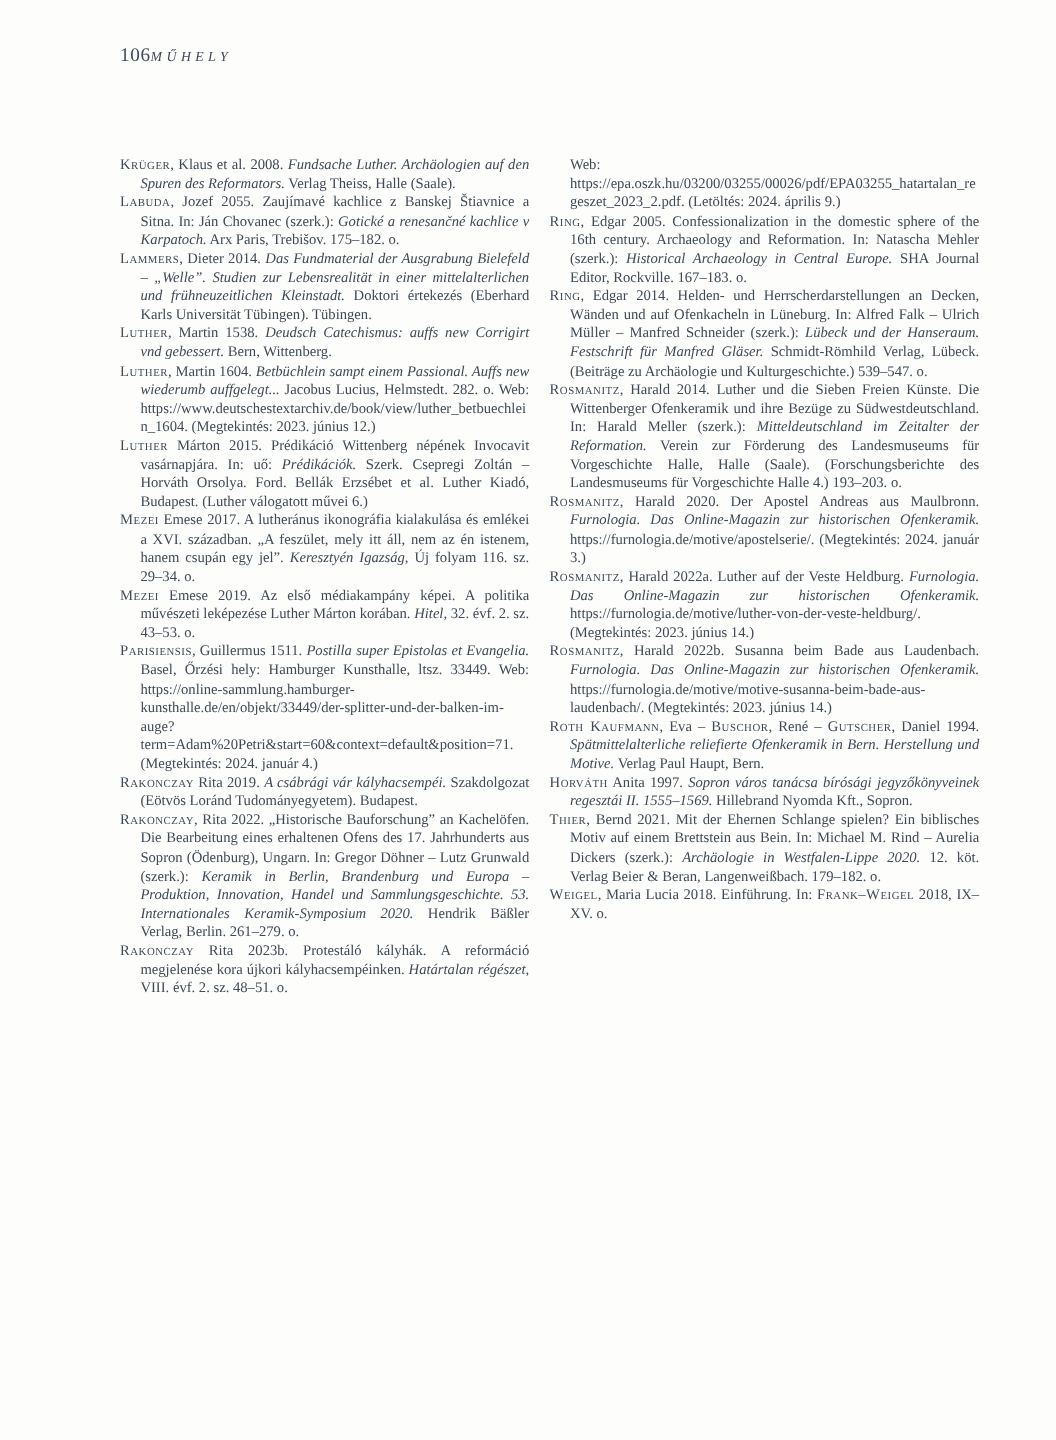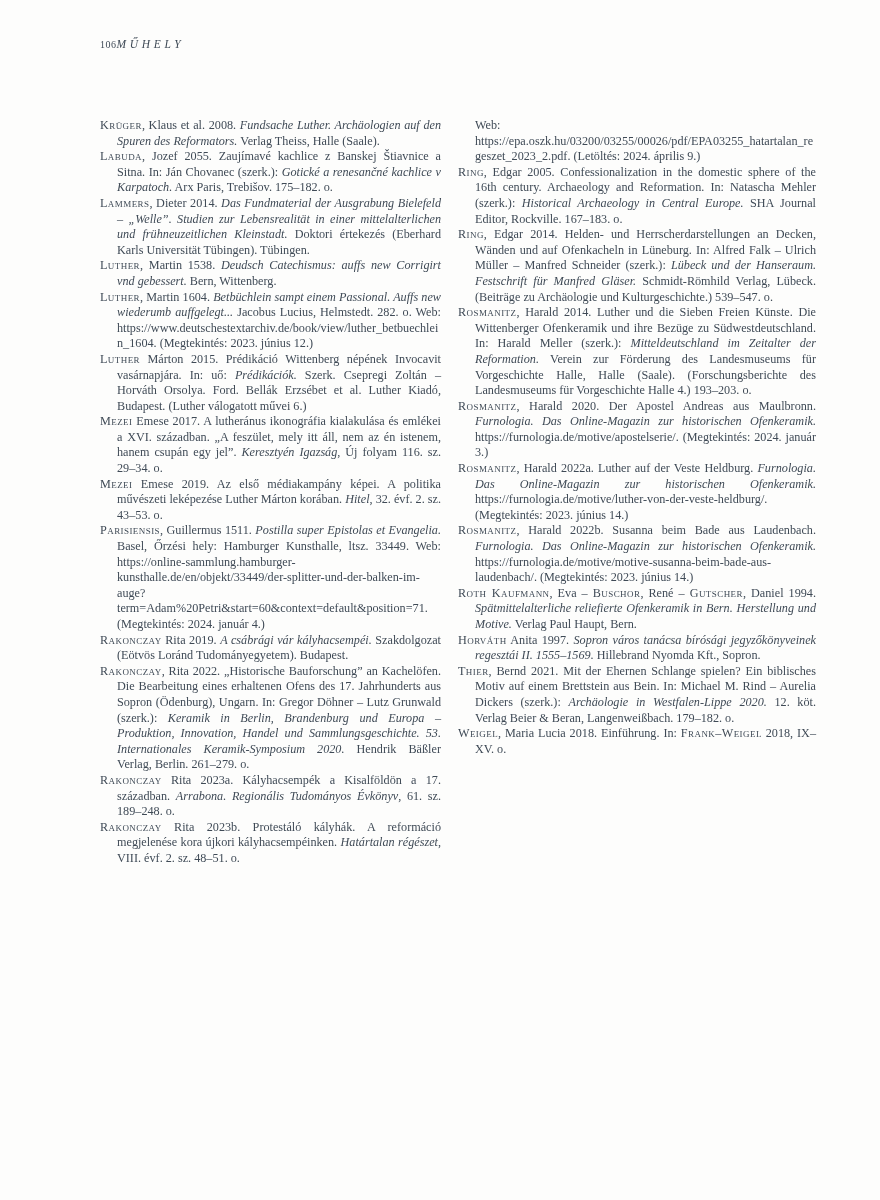--- a/index.html
+++ b/index.html
@@ -18,33 +18,33 @@
     overflow: hidden;
   }
   .page-header {
     position: absolute;
     top: 38px;
     left: 100px;
     display: flex;
     align-items: baseline;
   }
   .page-number {
-    font-size: 10px;
+    font-size: 16px;
     letter-spacing: 0.5px;
   }
   .section-title {
     margin-left: 0;
     font-size: 11.5px;
     font-style: italic;
     letter-spacing: 0.32em;
     font-weight: 500;
   }
   .columns {
     position: absolute;
-    top: 118px;
+    top: 130px;
     left: 100px;
     display: flex;
     gap: 17px;
   }
   .col {
     display: block;
   }
   .col-left  { width: 341px; }
   .col-right { width: 358px; font-family: Liberation Serif, serif; }
   .entry {
@@ -81,21 +81,20 @@
         <p class="entry"><span class="sc">Labuda</span><span>, Jozef 2055. Zaujímavé kachlice z Banskej Štiavnice a Sitna. In: Ján Chovanec (szerk.): </span><span class="it">Gotické a renesančné kachlice v Karpatoch.</span><span> Arx Paris, Trebišov. 175–182. o.</span></p>
         <p class="entry"><span class="sc">Lammers</span><span>, Dieter 2014. </span><span class="it">Das Fundmaterial der Ausgrabung Bielefeld – „Welle”. Studien zur Lebensrealität in einer mittelalterlichen und frühneuzeitlichen Kleinstadt.</span><span> Doktori értekezés (Eberhard Karls Universität Tübingen). Tübingen.</span></p>
         <p class="entry"><span class="sc">Luther</span><span>, Martin 1538. </span><span class="it">Deudsch Catechismus: auffs new Corrigirt vnd gebessert.</span><span> Bern, Wittenberg.</span></p>
         <p class="entry"><span class="sc">Luther</span><span>, Martin 1604. </span><span class="it">Betbüchlein sampt einem Passional. Auffs new wiederumb auffgelegt...</span><span> Jacobus Lucius, Helmstedt. 282. o. Web: https://www.deutschestextarchiv.de/book/view/luther_betbuechlein_1604. (Megtekintés: 2023. június 12.)</span></p>
         <p class="entry"><span class="sc">Luther</span><span> Márton 2015. Prédikáció Wittenberg népének Invocavit vasárnapjára. In: uő: </span><span class="it">Prédikációk.</span><span> Szerk. Csepregi Zoltán – Horváth Orsolya. Ford. Bellák Erzsébet et al. Luther Kiadó, Budapest. (Luther válogatott művei 6.)</span></p>
         <p class="entry"><span class="sc">Mezei</span><span> Emese 2017. A lutheránus ikonográfia kialakulása és emlékei a XVI. században. „A feszület, mely itt áll, nem az én istenem, hanem csupán egy jel”. </span><span class="it">Keresztyén Igazság</span><span>, Új folyam 116. sz. 29–34. o.</span></p>
         <p class="entry"><span class="sc">Mezei</span><span> Emese 2019. Az első médiakampány képei. A politika művészeti leképezése Luther Márton korában. </span><span class="it">Hitel</span><span>, 32. évf. 2. sz. 43–53. o.</span></p>
         <p class="entry"><span class="sc">Parisiensis</span><span>, Guillermus 1511. </span><span class="it">Postilla super Epistolas et Evangelia.</span><span> Basel, Őrzési hely: Hamburger Kunsthalle, ltsz. 33449. Web: https://online-sammlung.hamburger-kunsthalle.de/en/objekt/33449/der-splitter-und-der-balken-im-auge?term=Adam%20Petri&amp;start=60&amp;context=default&amp;position=71. (Megtekintés: 2024. január 4.)</span></p>
         <p class="entry"><span class="sc">Rakonczay</span><span> Rita 2019. </span><span class="it">A csábrági vár kályhacsempéi.</span><span> Szakdolgozat (Eötvös Loránd Tudományegyetem). Budapest.</span></p>
         <p class="entry"><span class="sc">Rakonczay</span><span>, Rita 2022. „Historische Bauforschung” an Kachelöfen. Die Bearbeitung eines erhaltenen Ofens des 17. Jahrhunderts aus Sopron (Ödenburg), Ungarn. In: Gregor Döhner – Lutz Grunwald (szerk.): </span><span class="it">Keramik in Berlin, Brandenburg und Europa – Produktion, Innovation, Handel und Sammlungsgeschichte. 53. Internationales Keramik-Symposium 2020.</span><span> Hendrik Bäßler Verlag, Berlin. 261–279. o.</span></p>
-        <p class="entry"><span class="sc">Rakonczay</span><span> Rita 2023a. Kályhacsempék a Kisalföldön a 17. században. </span><span class="it">Arrabona. Regionális Tudományos Évkönyv</span><span>, 61. sz. 189–248. o.</span></p>
         <p class="entry"><span class="sc">Rakonczay</span><span> Rita 2023b. Protestáló kályhák. A reformáció megjelenése kora újkori kályhacsempéinken. </span><span class="it">Határtalan régészet</span><span>, VIII. évf. 2. sz. 48–51. o.</span></p>
       </div>
     <div class="col col-right" id="col-right">
         <p class="entry cont"><span>Web: https://epa.oszk.hu/03200/03255/00026/pdf/EPA03255_hatartalan_regeszet_2023_2.pdf. (Letöltés: 2024. április 9.)</span></p>
         <p class="entry"><span class="sc">Ring</span><span>, Edgar 2005. Confessionalization in the domestic sphere of the 16th century. Archaeology and Reformation. In: Natascha Mehler (szerk.): </span><span class="it">Historical Archaeology in Central Europe.</span><span> SHA Journal Editor, Rockville. 167–183. o.</span></p>
         <p class="entry"><span class="sc">Ring</span><span>, Edgar 2014. Helden- und Herrscherdarstellungen an Decken, Wänden und auf Ofenkacheln in Lüneburg. In: Alfred Falk – Ulrich Müller – Manfred Schneider (szerk.): </span><span class="it">Lübeck und der Hanseraum. Festschrift für Manfred Gläser.</span><span> Schmidt-Römhild Verlag, Lübeck. (Beiträge zu Archäologie und Kulturgeschichte.) 539–547. o.</span></p>
         <p class="entry"><span class="sc">Rosmanitz</span><span>, Harald 2014. Luther und die Sieben Freien Künste. Die Wittenberger Ofenkeramik und ihre Bezüge zu Südwestdeutschland. In: Harald Meller (szerk.): </span><span class="it">Mitteldeutschland im Zeitalter der Reformation.</span><span> Verein zur Förderung des Landesmuseums für Vorgeschichte Halle, Halle (Saale). (Forschungsberichte des Landesmuseums für Vorgeschichte Halle 4.) 193–203. o.</span></p>
         <p class="entry"><span class="sc">Rosmanitz</span><span>, Harald 2020. Der Apostel Andreas aus Maulbronn. </span><span class="it">Furnologia. Das Online-Magazin zur historischen Ofenkeramik.</span><span> https://furnologia.de/motive/apostelserie/. (Megtekintés: 2024. január 3.)</span></p>
         <p class="entry"><span class="sc">Rosmanitz</span><span>, Harald 2022a. Luther auf der Veste Heldburg. </span><span class="it">Furnologia. Das Online-Magazin zur historischen Ofenkeramik.</span><span> https://furnologia.de/motive/luther-von-der-veste-heldburg/. (Megtekintés: 2023. június 14.)</span></p>
         <p class="entry"><span class="sc">Rosmanitz</span><span>, Harald 2022b. Susanna beim Bade aus Laudenbach. </span><span class="it">Furnologia. Das Online-Magazin zur historischen Ofenkeramik.</span><span> https://furnologia.de/motive/motive-susanna-beim-bade-aus-laudenbach/. (Megtekintés: 2023. június 14.)</span></p>

